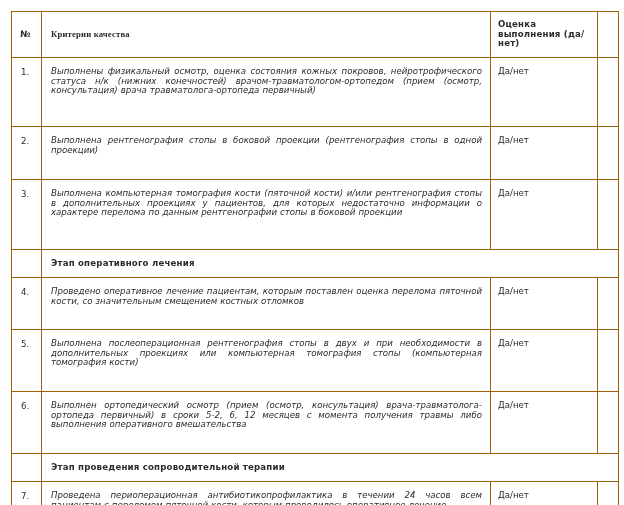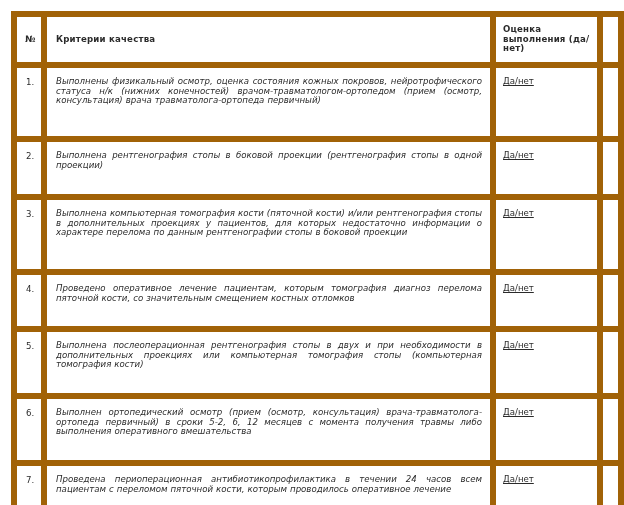--- a/index.html
+++ b/index.html
@@ -17,54 +17,53 @@
     }
     table.criteria {
       position: absolute;
       left: 11px;
       top: 11px;
       width: 607px;
       border-collapse: collapse;
       table-layout: fixed;
     }
     table.criteria td, table.criteria th {
-      border: 6px solid #a16207;
+      border: 1px solid #a16207;
       vertical-align: top;
       font-size: 8.6px;
       line-height: 9.6px;
       padding: 0;
     }
     col.c-num { width: 30px; }
     col.c-crit { width: 449px; }
     col.c-score { width: 107px; }
     col.c-extra { width: 21px; }
 
     th {
       font-weight: bold;
       text-align: left;
       vertical-align: middle !important;
       height: 45px;
       letter-spacing: 0.2px;
     }
     th.h-num { padding-left: 8px !important; }
-    th.h-crit { padding-left: 9px !important; }
+    th.h-crit { padding-left: 9px !important; font-family: Liberation Serif, serif; }
     th.h-score { padding-left: 7px !important; line-height: 9.4px !important; }
 
     td.num {
       padding: 10px 0 0 9px !important;
     }
     td.crit {
       padding: 9px 8px 6px 9px !important;
       text-align: justify;
       word-spacing: 0.3px;
       font-style: italic;
     }
     td.score {
       padding: 9px 0 0 7px !important;
-      text-decoration: underline;
     }
     tr.section td.sec-title {
       font-weight: bold;
       padding: 0 0 0 9px !important;
       vertical-align: middle;
       letter-spacing: 0.2px;
     }
     tr.section td {
       height: 27px;
     }
@@ -107,38 +106,46 @@
       <td class="crit">Выполнена рентгенография стопы в боковой проекции (рентгенография стопы в одной проекции)</td>
       <td class="score">Да/нет</td>
       <td></td>
     </tr>
     <tr class="r3">
       <td class="num">3.</td>
       <td class="crit">Выполнена компьютерная томография кости (пяточной кости) и/или рентгенография стопы в дополнительных проекциях у пациентов, для которых недостаточно информации о характере перелома по данным рентгенографии стопы в боковой проекции</td>
       <td class="score">Да/нет</td>
       <td></td>
     </tr>
+    <tr class="section">
+      <td></td>
+      <td class="sec-title" colspan="3">Этап оперативного лечения</td>
+    </tr>
     <tr class="r4">
       <td class="num">4.</td>
-      <td class="crit">Проведено оперативное лечение пациентам, которым томография диагноз перелома пяточной кости, со значительным смещением костных отломков</td>
+      <td class="crit">Проведено оперативное лечение пациентам, которым поставлен оценка перелома пяточной кости, со значительным смещением костных отломков</td>
       <td class="score">Да/нет</td>
       <td></td>
     </tr>
     <tr class="r5">
       <td class="num">5.</td>
       <td class="crit">Выполнена послеоперационная рентгенография стопы в двух и при необходимости в дополнительных проекциях или компьютерная томография стопы (компьютерная томография кости)</td>
       <td class="score">Да/нет</td>
       <td></td>
     </tr>
     <tr class="r6">
       <td class="num">6.</td>
       <td class="crit">Выполнен ортопедический осмотр (прием (осмотр, консультация) врача-травматолога-ортопеда первичный) в сроки 5-2, 6, 12 месяцев с момента получения травмы либо выполнения оперативного вмешательства</td>
       <td class="score">Да/нет</td>
       <td></td>
     </tr>
+    <tr class="section">
+      <td></td>
+      <td class="sec-title" colspan="3">Этап проведения сопроводительной терапии</td>
+    </tr>
     <tr class="r7">
       <td class="num">7.</td>
       <td class="crit">Проведена периоперационная антибиотикопрофилактика в течении 24 часов всем пациентам с переломом пяточной кости, которым проводилось оперативное лечение</td>
       <td class="score">Да/нет</td>
       <td></td>
     </tr>
 
   </tbody>
 </table>
 

